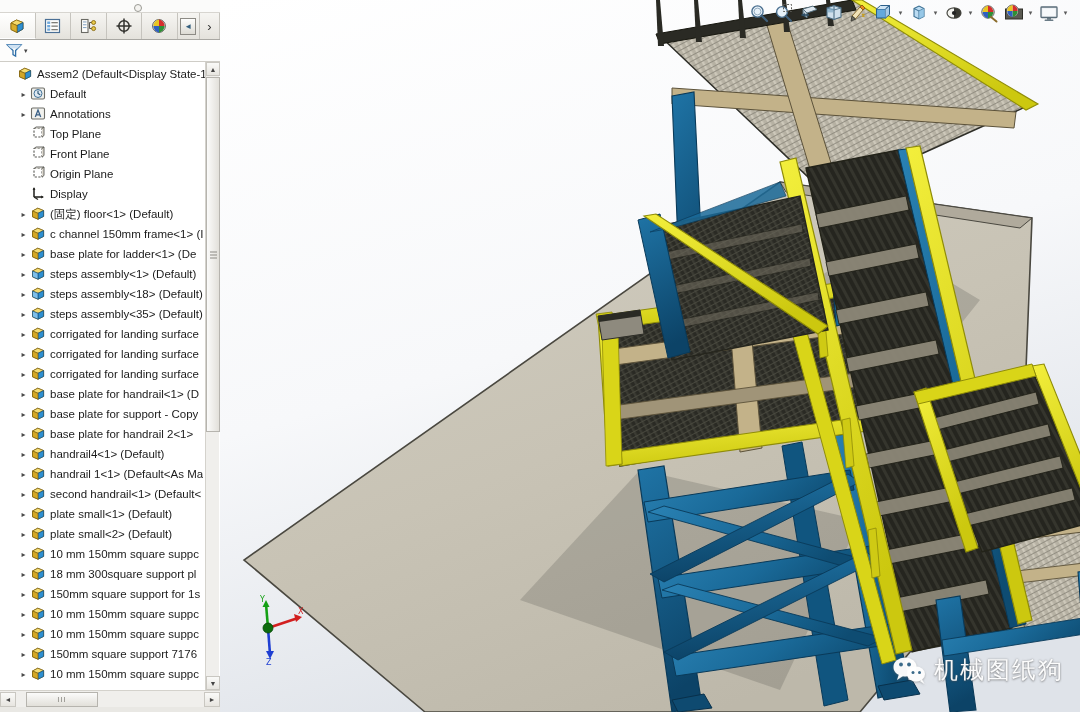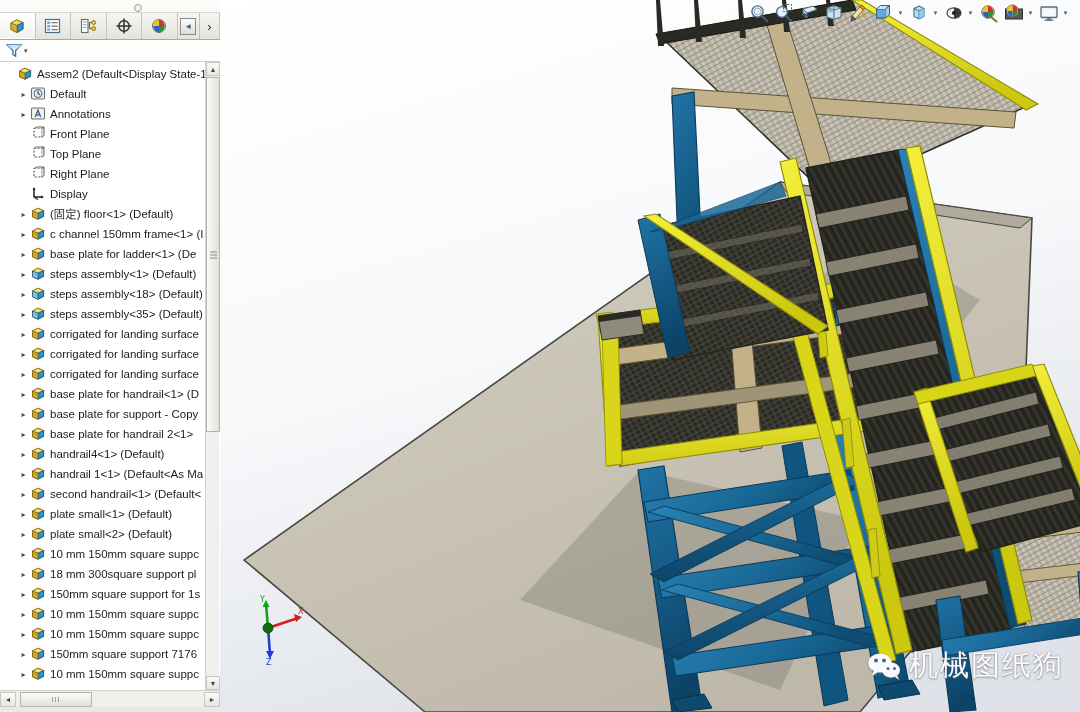--- a/index.html
+++ b/index.html
@@ -174,21 +174,21 @@
   .hsb-arrow {
     width: 16px; height: 15px;
     display:flex; align-items:center; justify-content:center;
     font-size: 7px; color:#444;
     background: linear-gradient(180deg,#fafaf8,#e7e5e0);
     border: 1px solid #c9c7c1;
     box-sizing: border-box;
   }
   #tree-hthumb {
     height: 15px; width: 72px;
-    margin-left: 4px;
+    margin-left: 10px;
     background: linear-gradient(180deg,#fbfbfa,#e2e0da);
     border: 1px solid #b6b4ae;
     box-sizing: border-box;
     display:flex; align-items:center; justify-content:center;
     color:#8b8983; font-size:8px; letter-spacing:1px;
   }
   #panel-bottom {
     position:absolute; left:0; top:707px;
     width: 220px; height: 5px;
     background:#e9e8e4;
@@ -239,21 +239,21 @@
 
   
   #watermark {
     position: absolute; right: 16px; bottom: 26px;
     display: flex; align-items: center;
     gap: 8px;
     z-index: 25;
     pointer-events: none;
   }
   #wm-text {
-    font-size: 29px;
+    font-size: 24px;
     color: rgba(255,255,255,0.96);
     letter-spacing: 2px;
     text-shadow: 0 0 2px rgba(90,90,90,0.55), 0 1px 2px rgba(80,80,80,0.45);
     font-family: "DejaVu Sans", sans-serif;
   }
 
   
   #triad { position:absolute; left: 20px; bottom: 42px; z-index: 24; }
 </style>
 </head>
@@ -365,39 +365,39 @@
               </svg></span>
             <span class="tlabel">Annotations</span>
           </div>
           <div class="trow indent2">
             <span class="twist empty">▸</span>
             <span class="ticon"><svg width="16" height="15" viewBox="0 0 16 15">
                 <path d="M4 2.5 L12 2.5 L12 11 L4 11 Z" fill="none" stroke="#5a5a55" stroke-width="1.1" stroke-dasharray="2.2 1.4"></path>
                 <path d="M4 2.5 L6 1 L14 1 L12 2.5" fill="#eceae4" stroke="#5a5a55" stroke-width="0.9"></path>
                 <path d="M12 2.5 L14 1 L14 9.5 L12 11" fill="#ddd9d0" stroke="#5a5a55" stroke-width="0.9"></path>
               </svg></span>
-            <span class="tlabel">Front Plane</span>
+            <span class="tlabel">Top Plane</span>
           </div>
           <div class="trow indent2">
             <span class="twist empty">▸</span>
             <span class="ticon"><svg width="16" height="15" viewBox="0 0 16 15">
                 <path d="M4 2.5 L12 2.5 L12 11 L4 11 Z" fill="none" stroke="#5a5a55" stroke-width="1.1" stroke-dasharray="2.2 1.4"></path>
                 <path d="M4 2.5 L6 1 L14 1 L12 2.5" fill="#eceae4" stroke="#5a5a55" stroke-width="0.9"></path>
                 <path d="M12 2.5 L14 1 L14 9.5 L12 11" fill="#ddd9d0" stroke="#5a5a55" stroke-width="0.9"></path>
               </svg></span>
-            <span class="tlabel">Top Plane</span>
+            <span class="tlabel">Front Plane</span>
           </div>
           <div class="trow indent2">
             <span class="twist empty">▸</span>
             <span class="ticon"><svg width="16" height="15" viewBox="0 0 16 15">
                 <path d="M4 2.5 L12 2.5 L12 11 L4 11 Z" fill="none" stroke="#5a5a55" stroke-width="1.1" stroke-dasharray="2.2 1.4"></path>
                 <path d="M4 2.5 L6 1 L14 1 L12 2.5" fill="#eceae4" stroke="#5a5a55" stroke-width="0.9"></path>
                 <path d="M12 2.5 L14 1 L14 9.5 L12 11" fill="#ddd9d0" stroke="#5a5a55" stroke-width="0.9"></path>
               </svg></span>
-            <span class="tlabel">Right Plane</span>
+            <span class="tlabel">Origin Plane</span>
           </div>
           <div class="trow indent2">
             <span class="twist empty">▸</span>
             <span class="ticon"><svg width="16" height="15" viewBox="0 0 16 15">
                 <line x1="4" y1="2" x2="4" y2="11" stroke="#2a2a26" stroke-width="1.6"></line>
                 <line x1="4" y1="11" x2="13" y2="11" stroke="#2a2a26" stroke-width="1.6"></line>
                 <polygon points="4,1 2.6,4 5.4,4" fill="#2a2a26"></polygon>
                 <polygon points="14,11 11,9.6 11,12.4" fill="#2a2a26"></polygon>
                 <line x1="4" y1="11" x2="8" y2="13.5" stroke="#2a2a26" stroke-width="1.3"></line>
               </svg></span>

